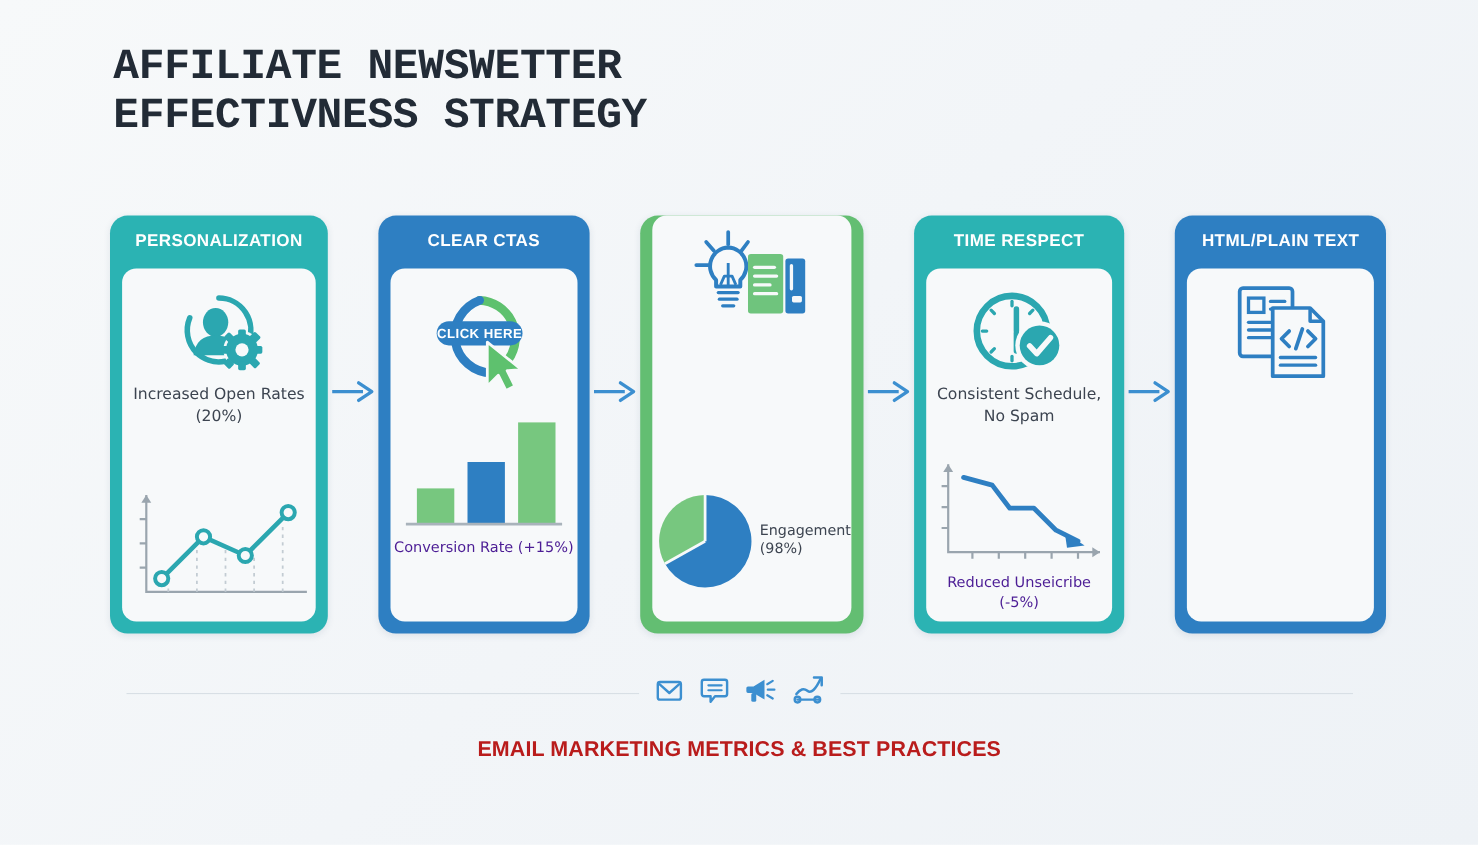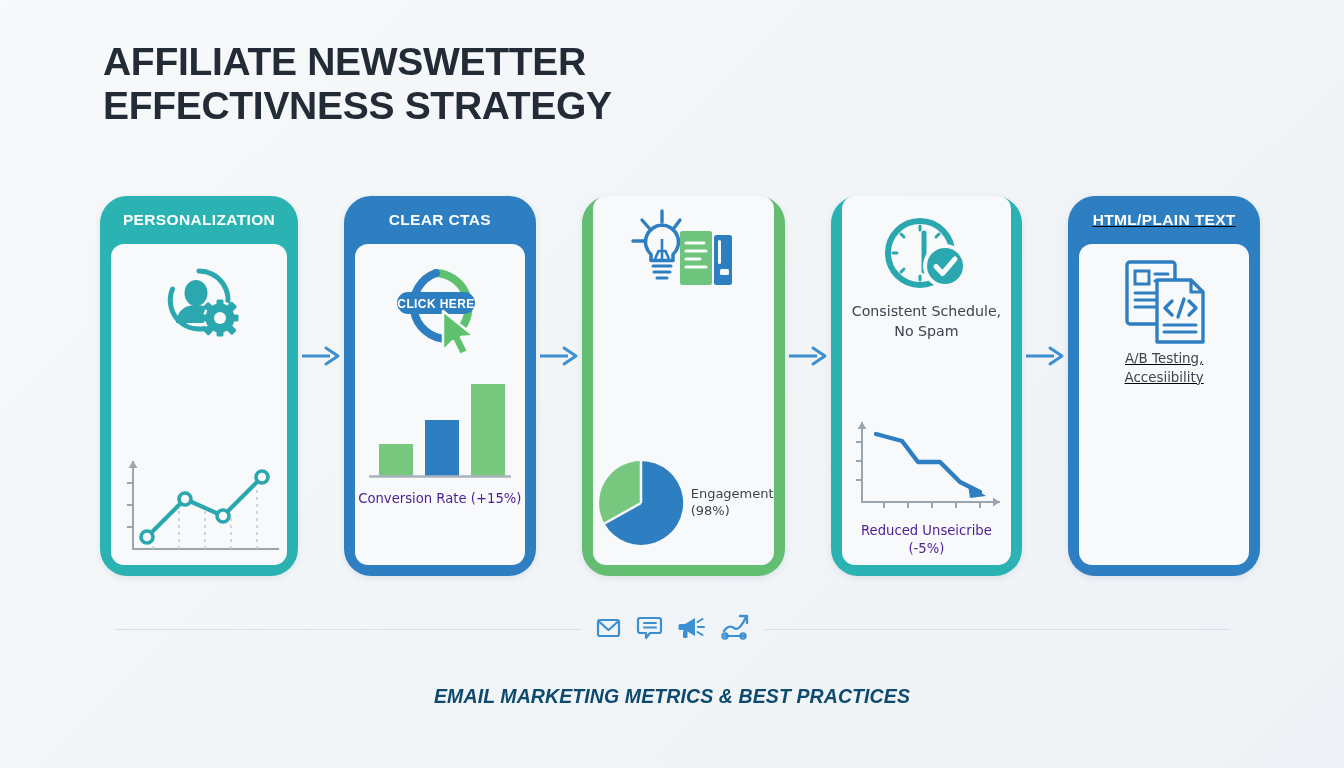--- a/index.html
+++ b/index.html
@@ -21,36 +21,36 @@
     left: 103px;
     top: 40px;
     width: 700px;
     font-size: 39px;
     font-weight: bold;
     line-height: 1.12;
     letter-spacing: -0.3px;
     color: #222b36;
     text-transform: uppercase;
   }
-  #page-title .tline { display: block; white-space: nowrap; }
+  #page-title .tline { display: block; white-space: nowrap; font-family: Liberation Mono, monospace; }
 
   
   #cards-row {
     position: absolute;
     left: 100px;
     top: 196px;
     width: 1160px;
     height: 380px;
     display: flex;
     justify-content: space-between;
     align-items: stretch;
   }
   .card {
     width: 215px;
-    border-radius: 27px;
+    border-radius: 16px;
     box-sizing: border-box;
     padding: 0 0 11px 0;
     display: flex;
     flex-direction: column;
     box-shadow: 0 2px 7px rgba(40,70,100,0.10);
     position: relative;
   }
   .card-header {
     height: 48px;
     line-height: 48px;
@@ -89,21 +89,21 @@
     margin-top: 2px;
     font-family: "DejaVu Sans", sans-serif;
   }
   .card-viz {
     flex: 1;
     width: 100%;
     display: flex;
     flex-direction: column;
     align-items: center;
     justify-content: flex-end;
-    padding-bottom: 0;
+    padding-bottom: 11px;
   }
   .viz-caption {
     font-size: 13.2px;
     color: #4c1d95;
     text-align: center;
     line-height: 1.32;
     margin-top: 2px;
     font-family: "DejaVu Sans", sans-serif;
   }
   .viz-caption.small { font-size: 11.4px; white-space: nowrap; }
@@ -156,27 +156,26 @@
     flex: 1;
     background: #d8dfe5;
   }
   #footer-icons {
     display: flex;
     align-items: center;
     gap: 14px;
     flex: none;
   }
   #footer-caption {
-    margin-top: 40px;
+    margin-top: 24px;
     font-size: 19.5px;
     font-weight: bold;
-    color: #0c4a6e;
+    color: #b91c1c;
     letter-spacing: 0.1px;
     text-transform: uppercase;
-    font-style: italic;
   }
 </style>
 </head>
 <body>
 
 <div id="page-title">
   <span class="tline">AFFILIATE NEWSWETTER</span>
   <span class="tline">EFFECTIVNESS STRATEGY</span>
 </div>
 
@@ -199,20 +198,21 @@
             <rect x="45.5" y="53.5" width="8" height="7" rx="1.5"></rect>
             <rect x="74.5" y="53.5" width="8" height="7" rx="1.5"></rect>
             <rect x="49" y="42" width="7" height="8" rx="1.5" transform="rotate(-45 52.5 46)"></rect>
             <rect x="72" y="65" width="7" height="8" rx="1.5" transform="rotate(-45 75.5 69)"></rect>
             <rect x="72" y="42" width="8" height="7" rx="1.5" transform="rotate(45 76 45.5)"></rect>
             <rect x="48" y="66" width="8" height="7" rx="1.5" transform="rotate(45 52 69.5)"></rect>
           </g>
           <circle cx="64" cy="57" r="6" fill="#f7f9fa"></circle>
         </svg>
       </div>
+      <div class="card-desc">Increased Open Rates (20%)</div>
       <div class="card-viz">
         <svg width="176" height="112" viewBox="0 0 176 112">
 
           <path d="M22 8 L22 96 L168 96" fill="none" stroke="#9aa5ae" stroke-width="2"></path>
           <path d="M22 8 l-4.5 7 h9 z" fill="#9aa5ae"></path>
 
           <line x1="16" y1="30" x2="22" y2="30" stroke="#9aa5ae" stroke-width="2"></line>
           <line x1="16" y1="52" x2="22" y2="52" stroke="#9aa5ae" stroke-width="2"></line>
           <line x1="16" y1="74" x2="22" y2="74" stroke="#9aa5ae" stroke-width="2"></line>
 
@@ -334,20 +334,21 @@
   </div>
 
   <div class="arrow">
     <svg width="42" height="22" viewBox="0 0 42 22">
       <line x1="2" y1="11" x2="30" y2="11" stroke="#3C8FD0" stroke-width="3"></line>
       <path d="M26 3 L38 11 L26 19" fill="none" stroke="#3C8FD0" stroke-width="3" stroke-linecap="round" stroke-linejoin="round"></path>
     </svg>
   </div>
 
   <div class="card" style="background:#2BB3B3;">
+    <div class="card-header">TIME RESPECT</div>
     <div class="card-body">
       <div class="card-icon">
         <svg width="92" height="86" viewBox="0 0 92 86">
           <circle cx="40" cy="42" r="32" fill="none" stroke="#2BA7B0" stroke-width="6"></circle>
           <g stroke="#2BA7B0" stroke-width="3" stroke-linecap="round">
             <line x1="40" y1="15" x2="40" y2="19"></line>
             <line x1="40" y1="65" x2="40" y2="69"></line>
             <line x1="13" y1="42" x2="17" y2="42"></line>
             <line x1="63" y1="42" x2="67" y2="42"></line>
             <line x1="21" y1="23" x2="24" y2="26"></line>
@@ -388,21 +389,21 @@
     </div>
   </div>
 
   <div class="arrow">
     <svg width="42" height="22" viewBox="0 0 42 22">
       <line x1="2" y1="11" x2="30" y2="11" stroke="#3C8FD0" stroke-width="3"></line>
       <path d="M26 3 L38 11 L26 19" fill="none" stroke="#3C8FD0" stroke-width="3" stroke-linecap="round" stroke-linejoin="round"></path>
     </svg>
   </div>
 
-  <div class="card" style="background:#2E7FC2;text-decoration:underline;">
+  <div class="card" style="background:#2E7FC2;">
     <div class="card-header">HTML/PLAIN TEXT</div>
     <div class="card-body">
       <div class="card-icon">
         <svg width="98" height="88" viewBox="0 0 98 88">
 
           <rect x="12" y="4" width="48" height="62" rx="3" fill="#f7f9fa" stroke="#2E7FC2" stroke-width="3.4"></rect>
           <rect x="20" y="13" width="14" height="13" fill="none" stroke="#2E7FC2" stroke-width="3"></rect>
           <g stroke="#2E7FC2" stroke-width="3" stroke-linecap="round">
             <line x1="40" y1="16" x2="53" y2="16"></line>
             <line x1="40" y1="23" x2="53" y2="23"></line>
@@ -417,21 +418,20 @@
             <polyline points="57,43 50,50 57,57"></polyline>
             <polyline points="74,43 81,50 74,57"></polyline>
             <line x1="69" y1="41" x2="63" y2="59"></line>
           </g>
           <g stroke="#2E7FC2" stroke-width="3" stroke-linecap="round">
             <line x1="49" y1="67" x2="81" y2="67"></line>
             <line x1="49" y1="74" x2="81" y2="74"></line>
           </g>
         </svg>
       </div>
-      <div class="card-desc" style="font-size:13.4px;">A/B Testing, Accesiibility</div>
     </div>
   </div>
 
 </div>
 
 <div id="footer">
   <div id="footer-divider">
     <div class="divider-line"></div>
     <div id="footer-icons">
       <span>

